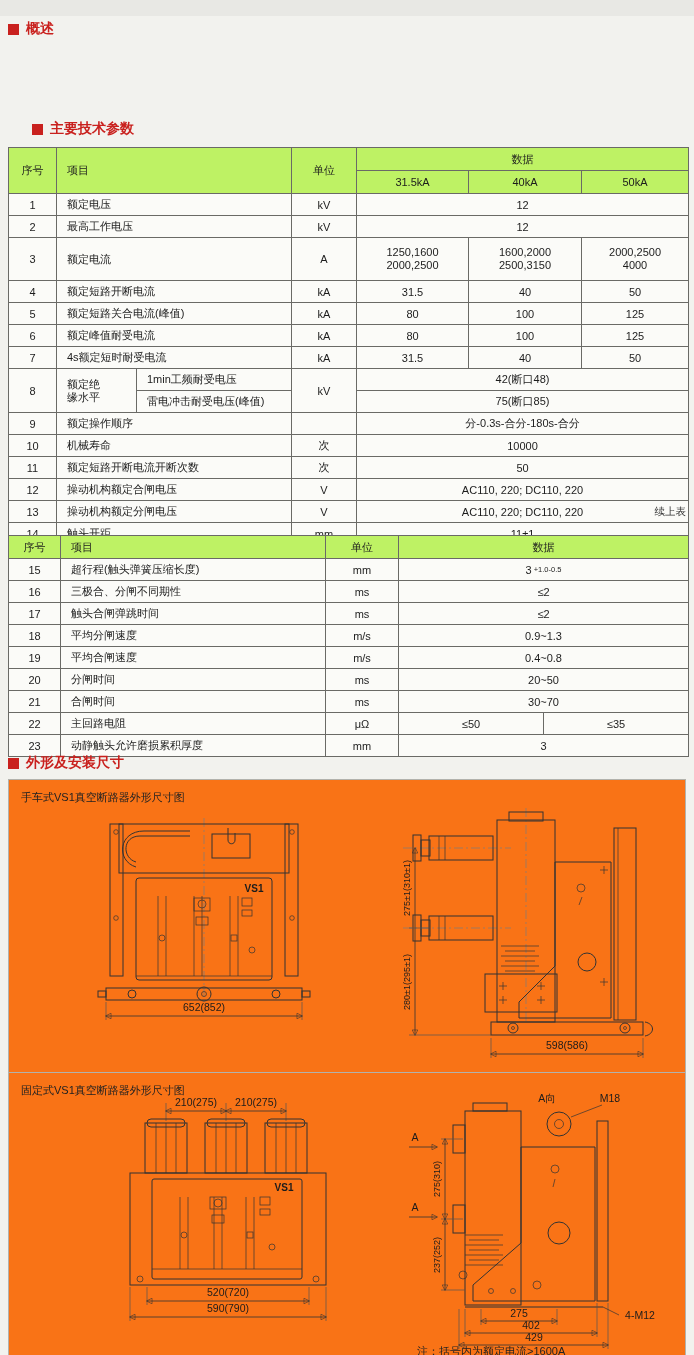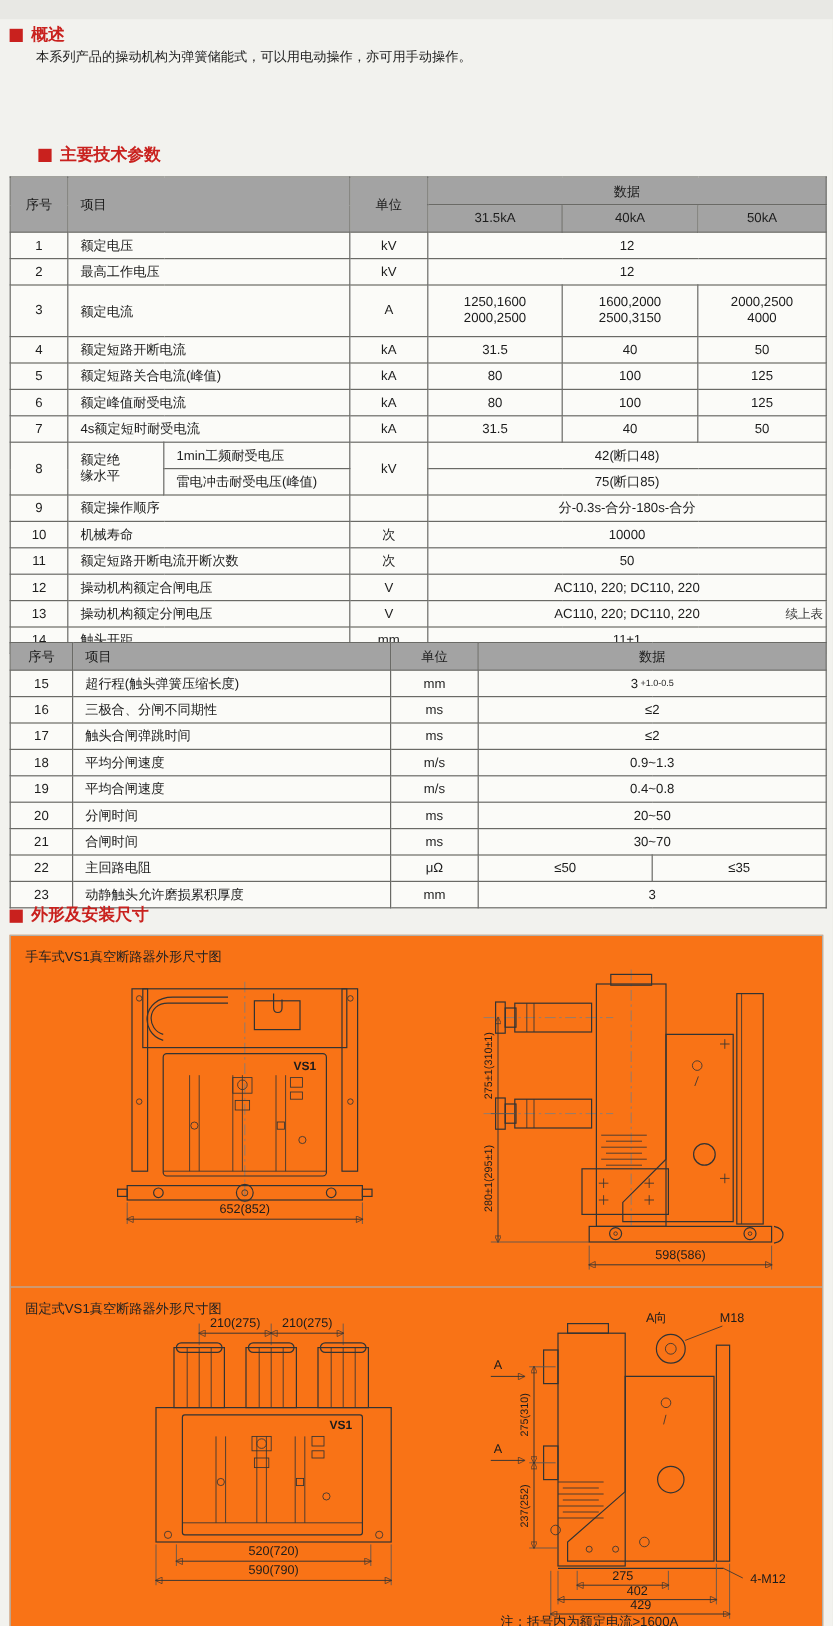--- a/index.html
+++ b/index.html
@@ -7,21 +7,21 @@
     position:relative;width:694px;height:1355px;margin:16px auto;
     background:#f2f2ee;font-family:"Liberation Sans","DejaVu Sans",sans-serif;
     color:#1c1c1c;overflow:hidden;
   }
   .sec-head{position:absolute;left:8px;font-size:14px;font-weight:bold;color:#c9211e;display:flex;align-items:center;gap:7px;}
   .sq{display:inline-block;width:11px;height:11px;background:#c9211e;}
   #paras{position:absolute;left:8px;top:23px;width:678px;font-size:11px;line-height:18px;text-align:justify;}
   #paras p{margin:0;text-indent:2em;}
   .tbl{border-collapse:collapse;table-layout:fixed;position:absolute;left:8px;width:680px;background:#fbfbf8;border:1px solid #4c4c48;}
   .tbl td{border:1px solid #6a6a66;font-size:11px;color:#1c1c1c;text-align:center;vertical-align:middle;padding:1px 3px;height:19px;overflow:hidden;}
-  .tbl tr.hd td{background:#a3a3a3;}
+  .tbl tr.hd td{background:#bef264;}
   .tbl td.lt{text-align:left;padding-left:10px;}
   .tbl td.pre{white-space:pre-line;line-height:13px;}
   .tbl tr.tall td{height:40px;}
   .tbl tr.hrow td{height:20px;}
   #cont-label{position:absolute;right:8px;top:489px;font-size:10.5px;color:#333;text-align:center;}
   .tol{display:inline-flex;align-items:center;gap:2px;}
   .tolc{display:inline-flex;flex-direction:row;font-size:7.5px;line-height:8px;text-align:left;}
   #dim-box{position:absolute;left:8px;top:763px;width:676px;height:578px;background:#f97316;border:1px solid #b2b2ac;}
   .dim-section{position:relative;height:292px;border-bottom:1px solid #b2b2ac;}
   .dim-section.last{height:285px;border-bottom:none;}
@@ -40,21 +40,20 @@
 </head>
 <body>
 
 <div id="page">
 
   <div class="sec-head" style="top:4px;">
     <span class="sq"></span>
     <span>概述</span>
   </div>
   <div id="paras">
-    <p>本系列产品的操动机构为弹簧储能式，可以用电动操作，亦可用手动操作。</p>
   </div>
 
   <div class="sec-head" style="top:104px;padding-left:24px;">
     <span class="sq"></span>
     <span>主要技术参数</span>
   </div>
 
   <table class="tbl" style="top:131px;">
     <colgroup>
         <col style="width:48px">

